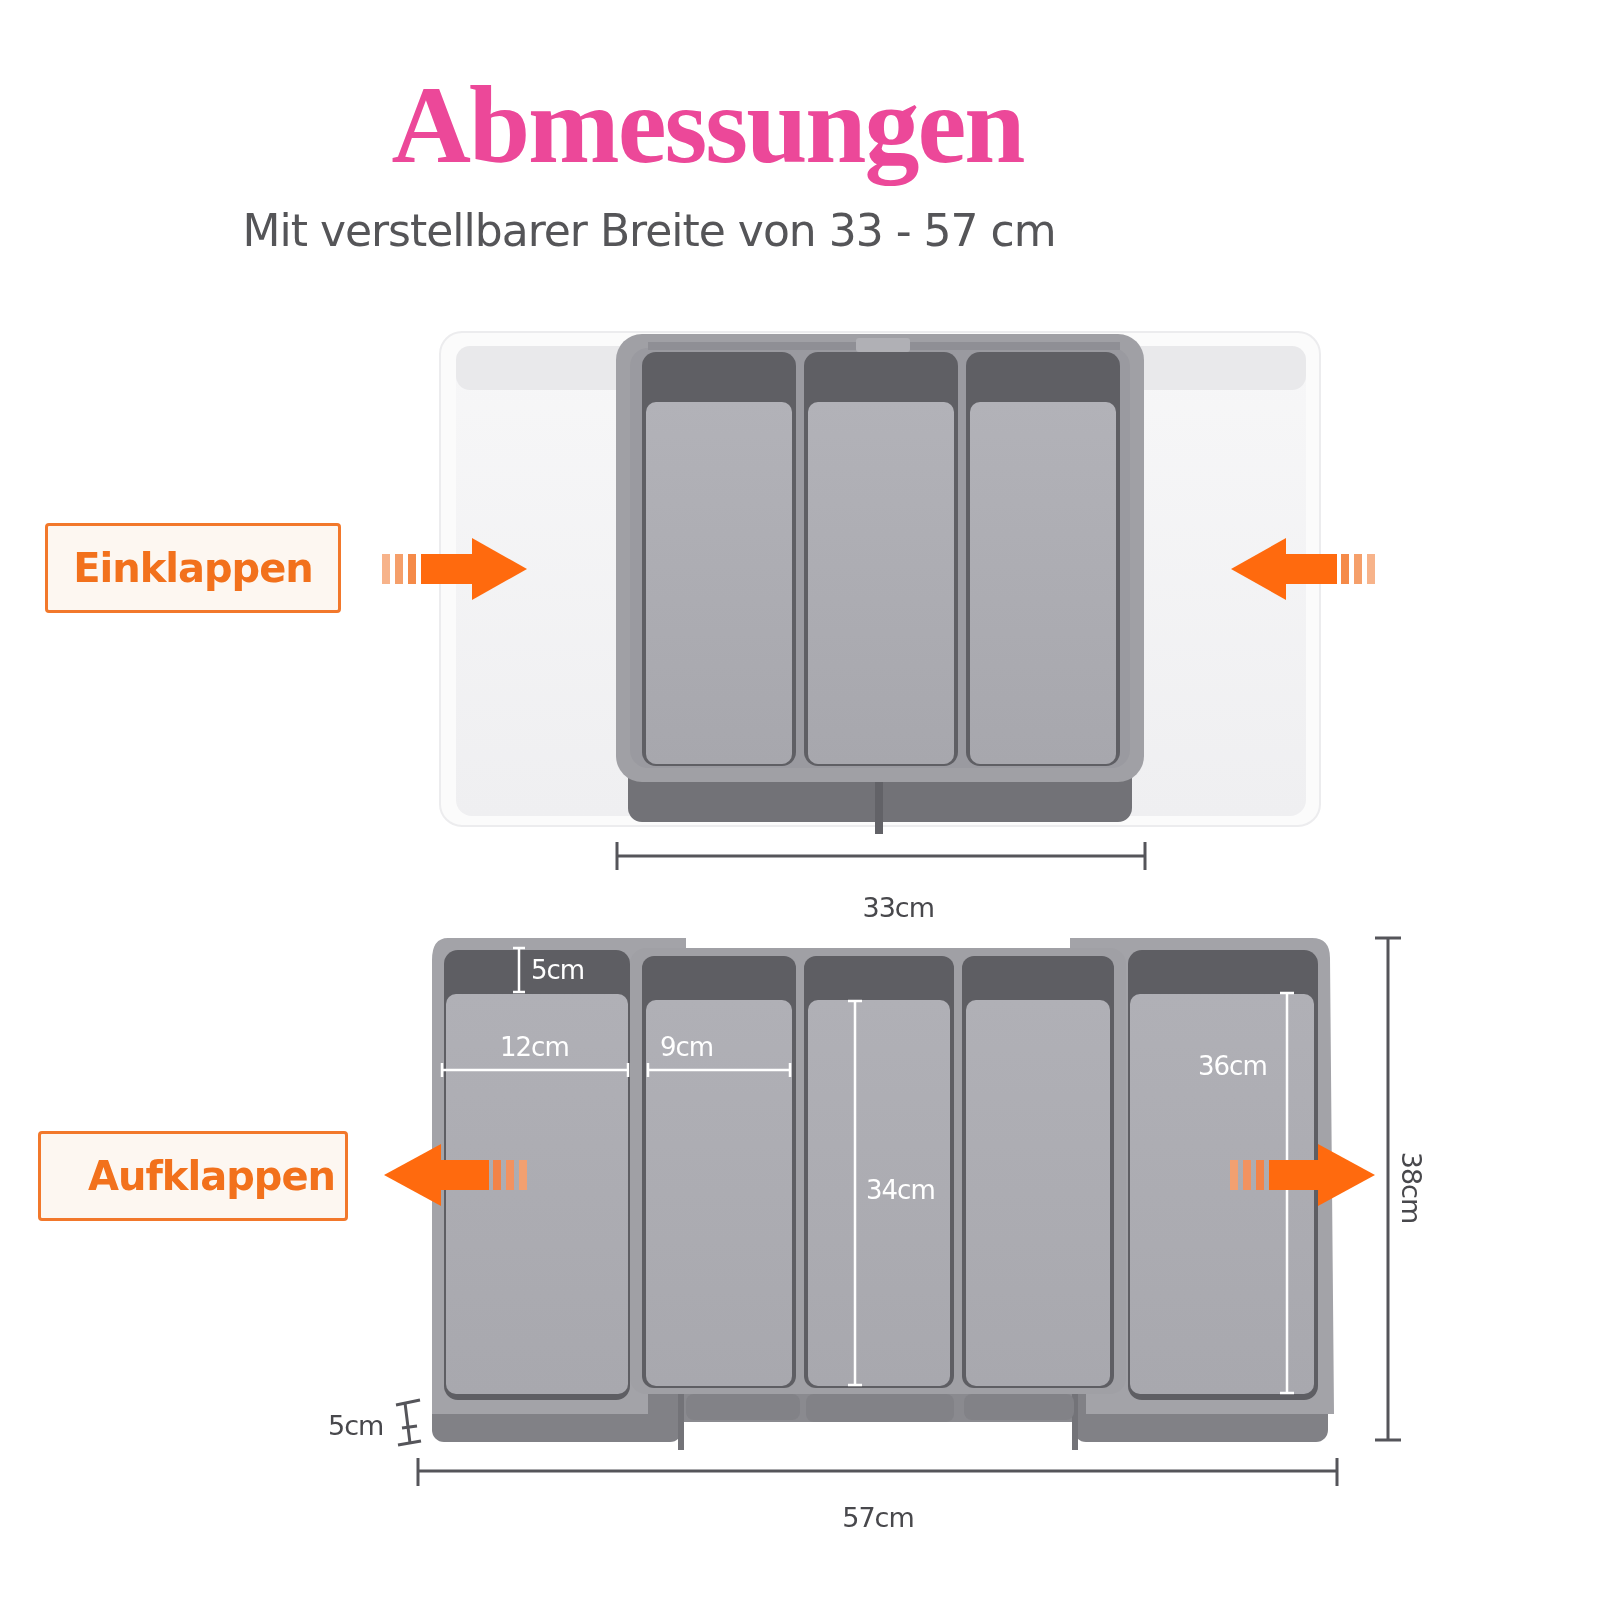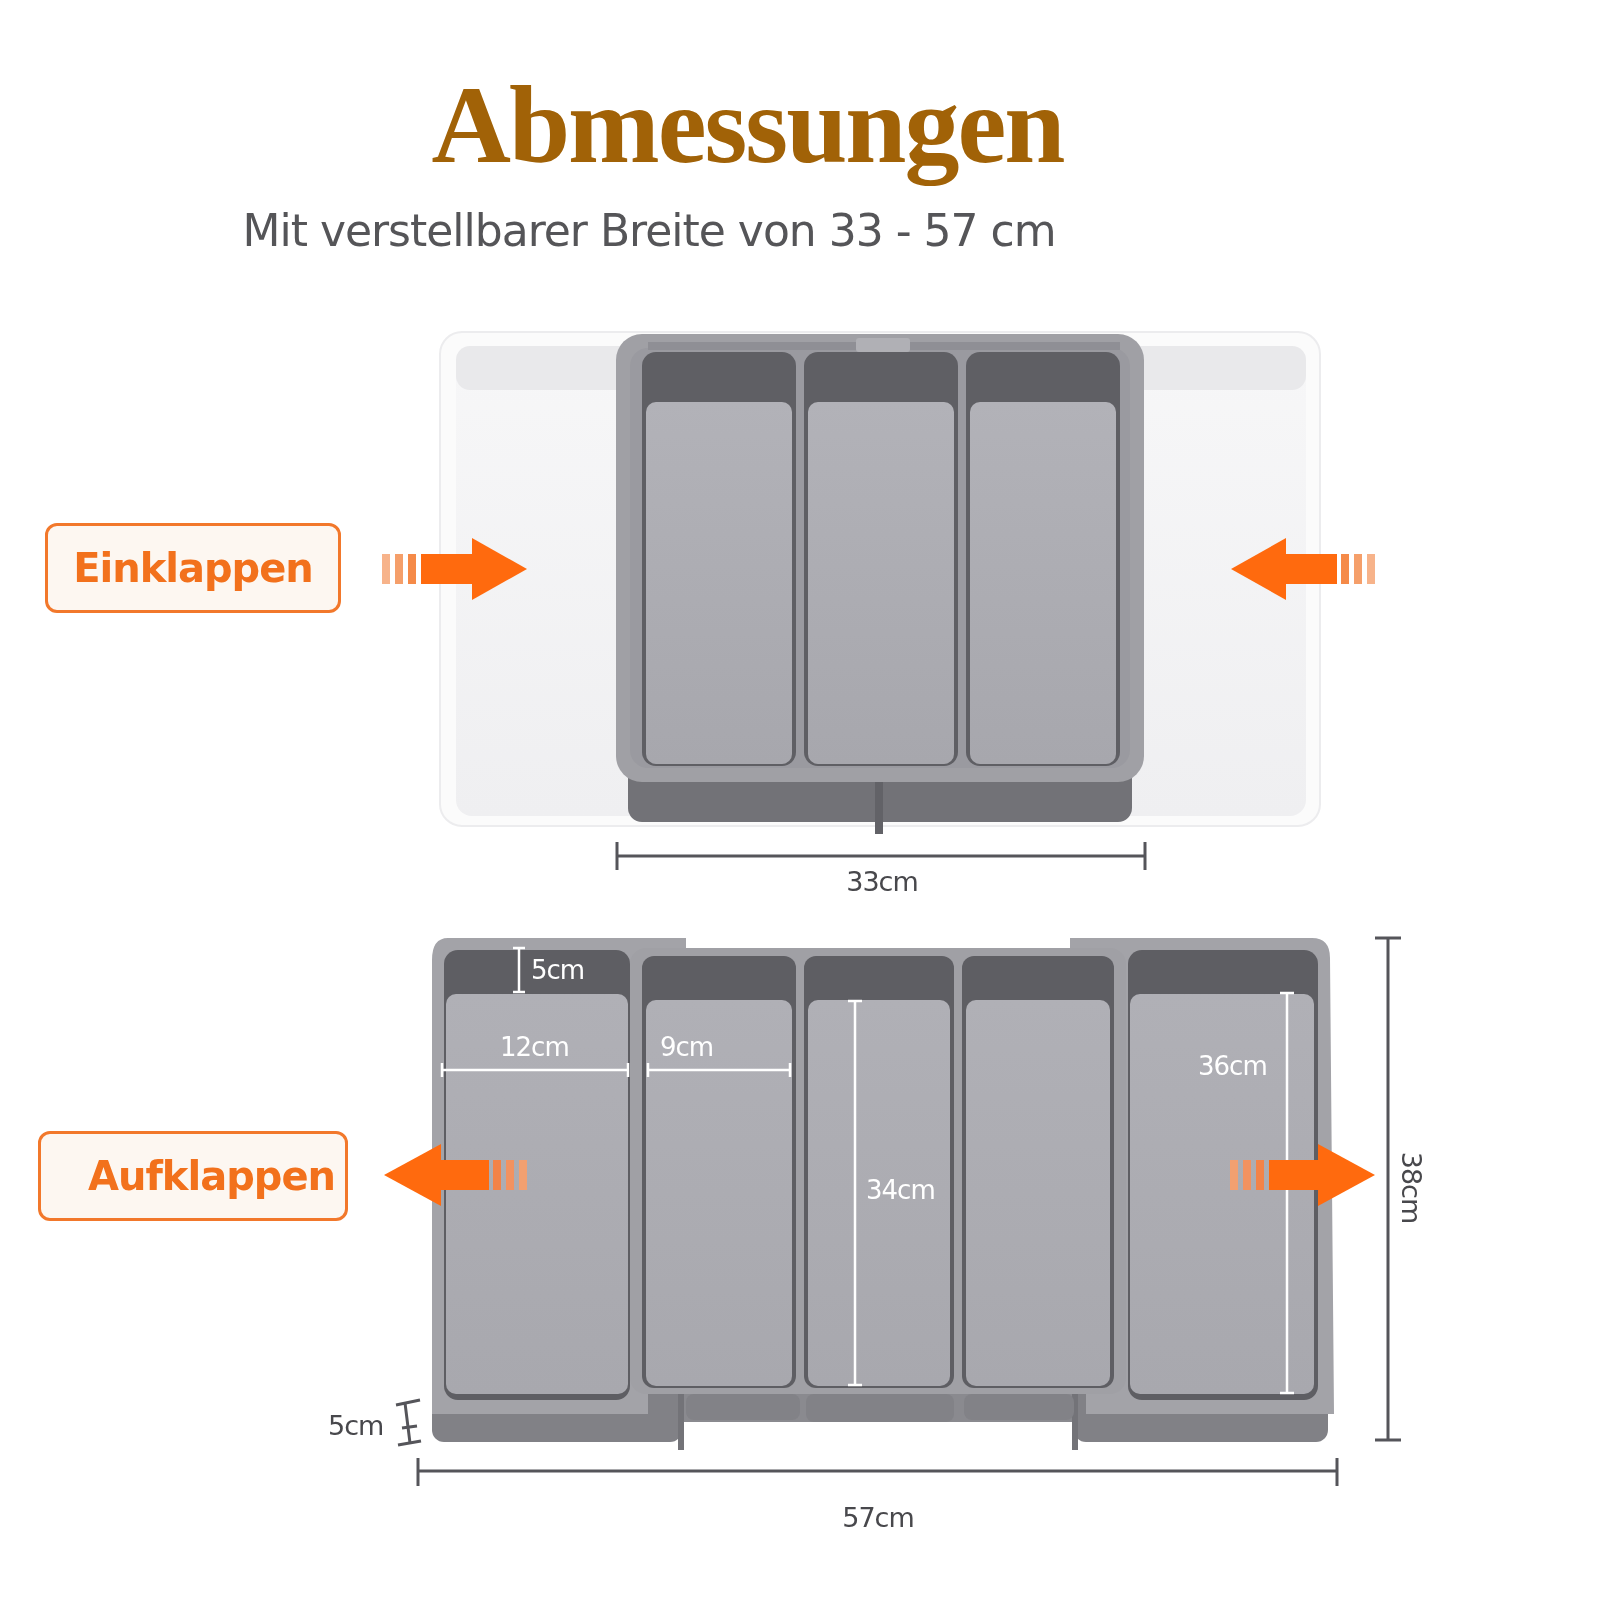--- a/index.html
+++ b/index.html
@@ -1,20 +1,20 @@
 <!DOCTYPE html>
 <html><head>
 <meta charset="utf-8">
 <style>
   html, body { margin:0; padding:0; }
   body { width:1600px; height:1600px; background:#ffffff; position:relative; overflow:hidden; font-family:"DejaVu Sans", sans-serif; }
   .abs { position:absolute; }
-  .title { left:0; top:70px; width:1415px; text-align:center; font-family:"Liberation Serif", serif; font-weight:bold; font-size:110px; color:#a16207; letter-spacing:-2px; line-height:1;padding-left:40px; }
+  .title { left:0; top:70px; width:1415px; text-align:center; font-family:"Liberation Serif", serif; font-weight:bold; font-size:110px; color:#ec4899; letter-spacing:-2px; line-height:1; }
   .subtitle { left:0; top:205px; width:1298px; text-align:center; font-family:"DejaVu Sans", sans-serif; font-size:44px; color:#555558; letter-spacing:-1px; }
-  .badge { border:3px solid #f2782b; border-radius:12px; background:#fdf7f1; color:#f2711c; font-family:"DejaVu Sans", sans-serif; font-weight:bold; font-size:40px; display:flex; align-items:center; justify-content:center; letter-spacing:-1px; box-sizing:border-box; }
+  .badge { border:3px solid #f2782b; border-radius:4px; background:#fdf7f1; color:#f2711c; font-family:"DejaVu Sans", sans-serif; font-weight:bold; font-size:40px; display:flex; align-items:center; justify-content:center; letter-spacing:-1px; box-sizing:border-box; }
   .dimlabel { font-family:"DejaVu Sans", sans-serif; font-size:27px; color:#48484c; letter-spacing:-1px; }
   .inlabel { font-family:"DejaVu Sans", sans-serif; font-size:26px; color:#ffffff; letter-spacing:-1px; }
   svg { position:absolute; left:0; top:0; }
 </style>
 </head>
 <body>
 
 <div class="abs title">Abmessungen</div>
 <div class="abs subtitle">Mit verstellbarer Breite von 33 - 57 cm</div>
 
@@ -71,21 +71,21 @@
   </g>
   <g>
     <rect x="1367" y="554" width="8" height="30" fill="#f7b38a"></rect>
     <rect x="1354" y="554" width="8" height="30" fill="#f59f6a"></rect>
     <rect x="1341" y="554" width="8" height="30" fill="#f58a48"></rect>
     <rect x="1285" y="554" width="52" height="30" fill="#ff6a0e"></rect>
     <polygon points="1286,538 1231,569 1286,600" fill="#ff6a0e"></polygon>
   </g>
 </svg>
 
-<div class="abs dimlabel" style="left:830px;top:866px;width:104px;text-align:center;">33cm</div>
+<div class="abs dimlabel" style="left:830px;top:892px;width:104px;text-align:right;">33cm</div>
 
 <svg width="1600" height="1600">
   <defs>
     <linearGradient id="cmp2" x1="0" y1="0" x2="0" y2="1">
       <stop offset="0" stop-color="#b0b0b6"></stop>
         <stop offset="1" stop-color="#a8a8ae"></stop>
     </linearGradient>
   </defs>
 
   <rect x="432" y="1380" width="250" height="62" rx="12" fill="#818186"></rect>

